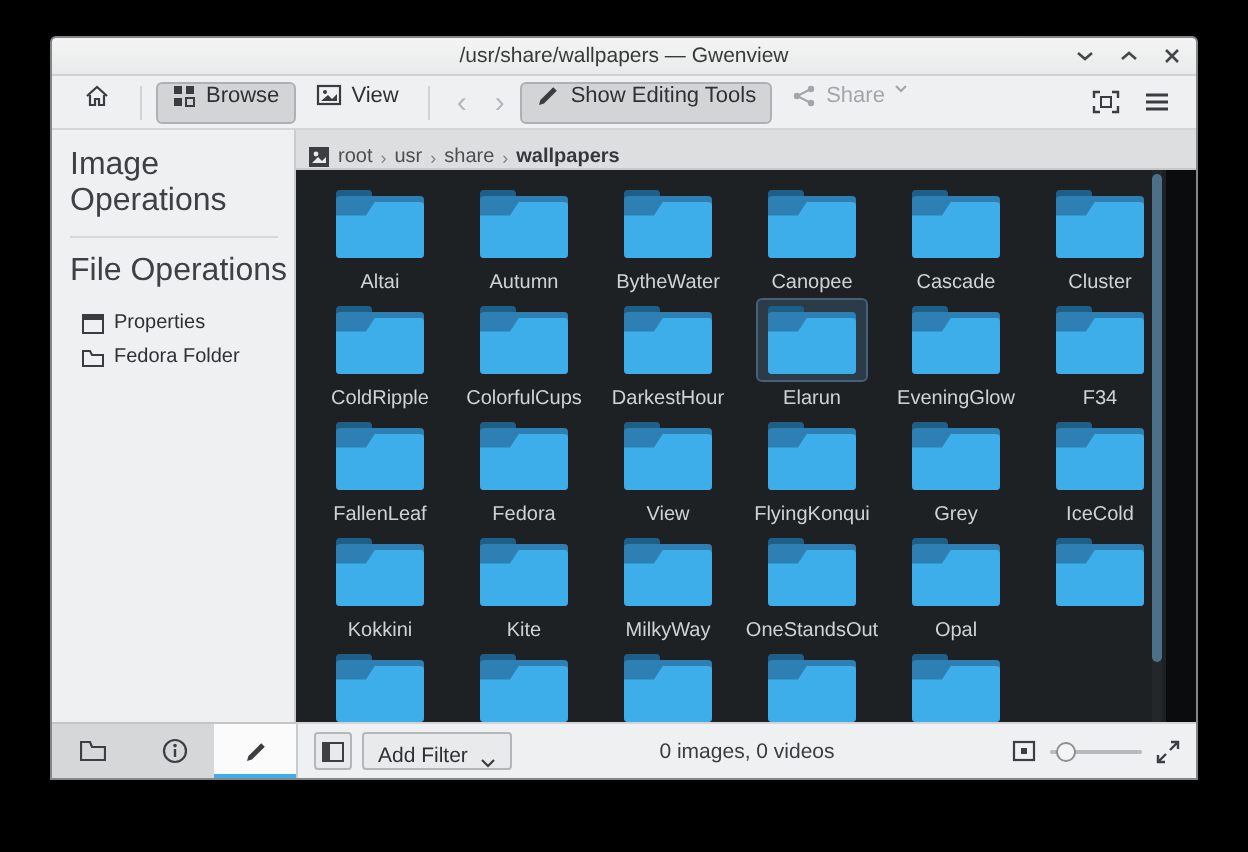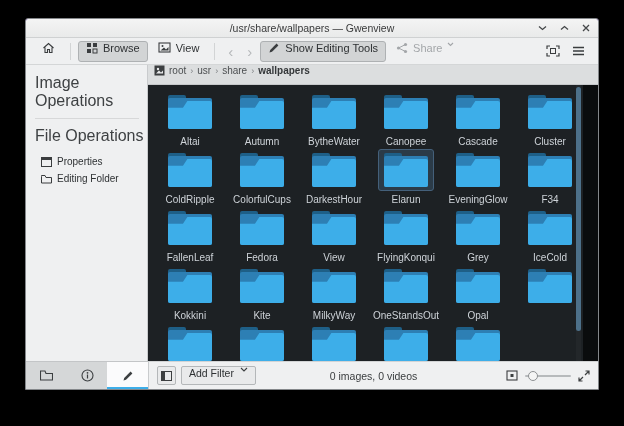--- a/index.html
+++ b/index.html
@@ -39,21 +39,21 @@
   .sidebar { width:122px; flex:0 0 122px; background:#eff0f1; border-right:1px solid #c9cbcd;
     padding:9px 0 0 9px; }
   .side-title { font-size:16px; color:#3e4143; margin-bottom:8px; }
   .side-divider { height:1px; background:#d7d8d9; margin:0 8px 8px 0; }
   .side-item { display:flex; align-items:center; gap:5px; font-size:10px; color:#2e3133;
     padding:3px 0 3px 6px; cursor:pointer; }
   .side-item svg { flex:0 0 auto; }
 
   .content { flex:1; display:flex; flex-direction:column; min-width:0; }
   .breadcrumb { height:20px; flex:0 0 20px; background:#dcdedf; border-bottom:1px solid #c6c8ca;
-    display:flex; align-items:flex-start; padding:0 6px; gap:4px; font-size:10px; color:#4c4f51; }
+    display:flex; align-items:flex-end; padding:0 6px; gap:4px; font-size:10px; color:#4c4f51; }
   .crumb { cursor:pointer; }
   .crumb.last { font-weight:bold; color:#35383a; }
   .crumb-sep { color:#7e8184; font-size:9px; }
 
   
   .view { flex:1; position:relative; background:#1d2124; overflow:hidden; }
   .grid { position:absolute; left:6px; top:6px; display:grid;
     grid-template-columns:repeat(6,72px); }
   .cell { width:72px; height:58px; display:flex; flex-direction:column; align-items:center; cursor:pointer; }
   .iconbox { width:56px; height:42px; display:flex; align-items:center; justify-content:center;
@@ -82,21 +82,21 @@
   .sbtabs { width:122px; flex:0 0 122px; background:#d5d7d8; border-top:1px solid #c3c5c7;
     display:flex; }
   .sbtab { flex:1; display:flex; align-items:center; justify-content:center; cursor:pointer; position:relative; }
   .sbtab.active { background:#fbfbfc; }
   .sbtab.active::after { content:""; position:absolute; left:0; right:0; bottom:0; height:2px; background:#3daee9; }
   .sbmain { flex:1; background:#eff0f1; border-top:1px solid #d2d4d5; border-left:1px solid #c9cbcd;
     display:flex; align-items:center; padding:0 8px; position:relative; }
   .sq-btn { width:19px; height:19px; border:1px solid #b4b7b9; border-radius:2px;
     background:#e9eaeb; display:flex; align-items:center; justify-content:center; cursor:pointer; }
   .filter-btn { margin-left:5px; height:19px; border:1px solid #b4b7b9; border-radius:2px;
-    background:#e9eaeb; display:flex; align-items:flex-start; gap:6px; padding:0 7px;
+    background:#e9eaeb; display:flex; align-items:flex-end; gap:6px; padding:0 7px;
     font-size:10.5px; color:#2e3133; cursor:pointer; }
   .counts { position:absolute; left:0; right:0; text-align:center; font-size:10.5px; color:#3a3d3f; pointer-events:none; }
   .zoom-area { margin-left:auto; display:flex; align-items:center; gap:7px; z-index:1; }
   .slider { position:relative; width:46px; height:12px; cursor:pointer; }
   .slider .track { position:absolute; left:0; right:0; top:5px; height:2px; background:#b7babc; border-radius:1px; }
   .slider .handle { position:absolute; left:3px; top:1px; width:10px; height:10px;
     border-radius:50%; background:#f5f5f5; border:1px solid #8d9092; }
   .ico { display:block; }
 </style>
 </head>
@@ -194,21 +194,21 @@
           <svg width="11" height="10" viewBox="0 0 11 10">
             <rect x="0.5" y="0.5" width="10" height="9" fill="none" stroke="#3a3d3f"></rect>
             <rect x="0.5" y="0.5" width="10" height="2.5" fill="#3a3d3f"></rect>
             </svg>
           <span>Properties</span>
         </div>
         <div class="side-item">
           <svg width="11" height="10" viewBox="0 0 11 10">
             <path d="M0.5 2.5 V9 H10.5 V3.5 H5 L4 1.5 H0.5 Z" fill="none" stroke="#3a3d3f"></path>
             </svg>
-          <span>Editing Folder</span>
+          <span>Fedora Folder</span>
         </div>
       </div>
 
       <div class="content">
         <div class="breadcrumb">
           <svg width="11" height="11" viewBox="0 0 11 11">
             <rect x="0.5" y="0.5" width="10" height="10" fill="#3c3f41"></rect>
             <circle cx="4" cy="4" r="1.2" fill="#e9eaeb"></circle>
               <path d="M2 8.5 L5 5.5 L7 7.5 L9 5.5 V8.5 Z" fill="#e9eaeb"></path>
             </svg>

